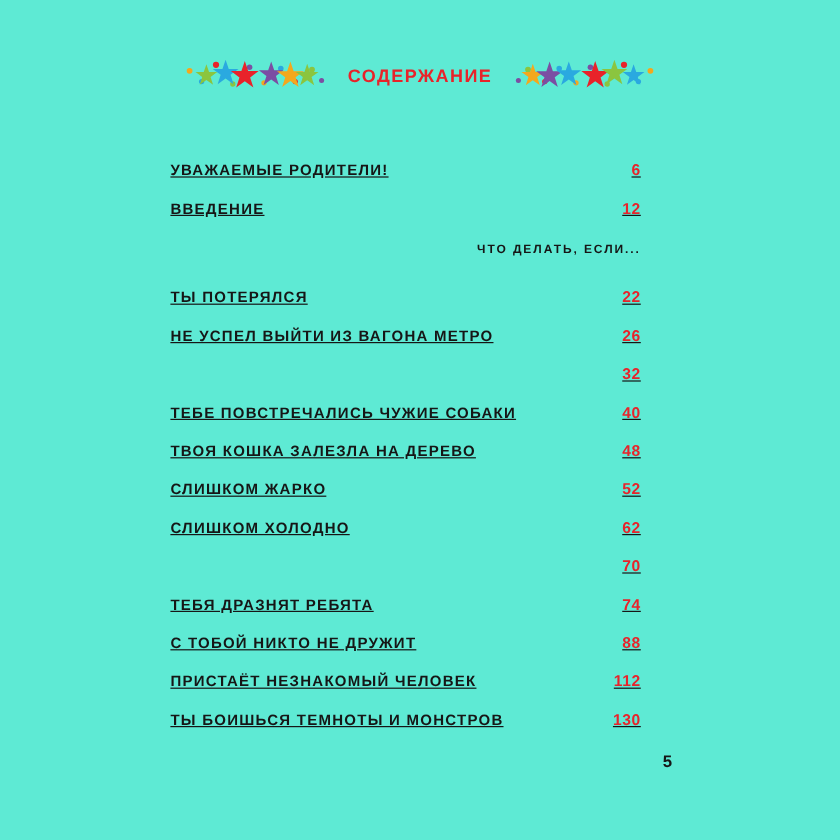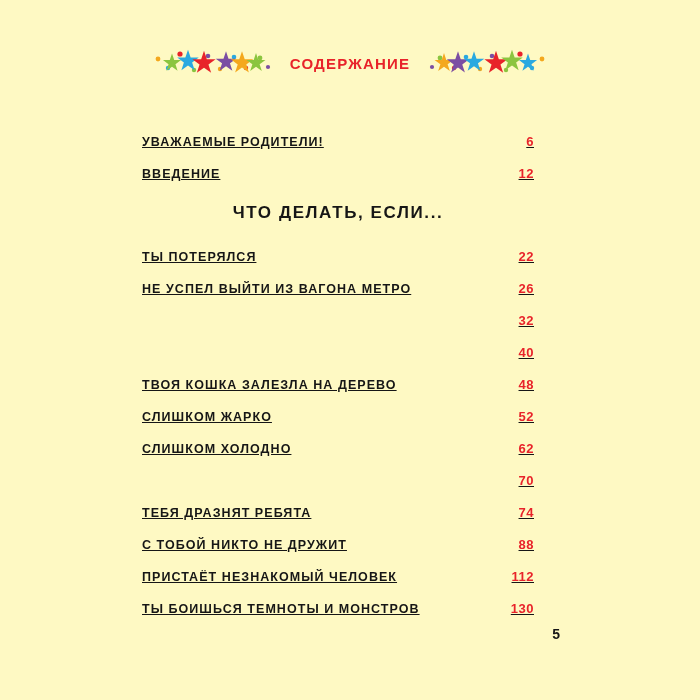--- a/index.html
+++ b/index.html
@@ -10,21 +10,21 @@
     width: 700px;
     height: 700px;
     background: #ffffff;
     font-family: "Liberation Sans", sans-serif;
     overflow: hidden;
   }
   .page {
     position: relative;
     width: 700px;
     height: 700px;
-    background: #fef9c3;
+    background: #5eead4;
     box-sizing: border-box;
   }
 
   
   .header {
     position: absolute;
     top: 40px;
     left: 0;
     width: 700px;
     height: 46px;
@@ -103,23 +103,23 @@
     letter-spacing: 0.5px;
     min-width: 26px;
     text-align: right;
   }
 
   .toc-row.intro-spacing {
   }
 
   
   .section-heading {
-    text-align: center;
+    text-align: right;
     color: #161616;
-    font-size: 17px;
+    font-size: 10px;
     font-weight: bold;
     letter-spacing: 1.6px;
     text-transform: uppercase;
     margin: 22px 0 26px 0;
   }
 
   
   .folio {
     position: absolute;
     right: 140px;
@@ -247,20 +247,21 @@
     </div>
 
     <div class="toc-row">
       <span class="leader">
           <span class="leader-dots">. . . . . . . . . . . . . . . . . . . . . . . . . . . . . . . . . . . . . . . . . .</span>
         </span>
       <span class="page-num">32</span>
     </div>
 
     <div class="toc-row">
+      <span class="title">Тебе повстречались чужие собаки</span>
       <span class="leader">
           <span class="leader-dots">. . . . . . . . . . . . . . . . . . . . . . . . . . . . . . . . . . . . . . . . . .</span>
         </span>
       <span class="page-num">40</span>
     </div>
 
     <div class="toc-row">
       <span class="title">Твоя кошка залезла на дерево</span>
       <span class="leader">
           <span class="leader-dots">. . . . . . . . . . . . . . . . . . . . . . . . . . . . . . . . . . . . . . . . . .</span>

